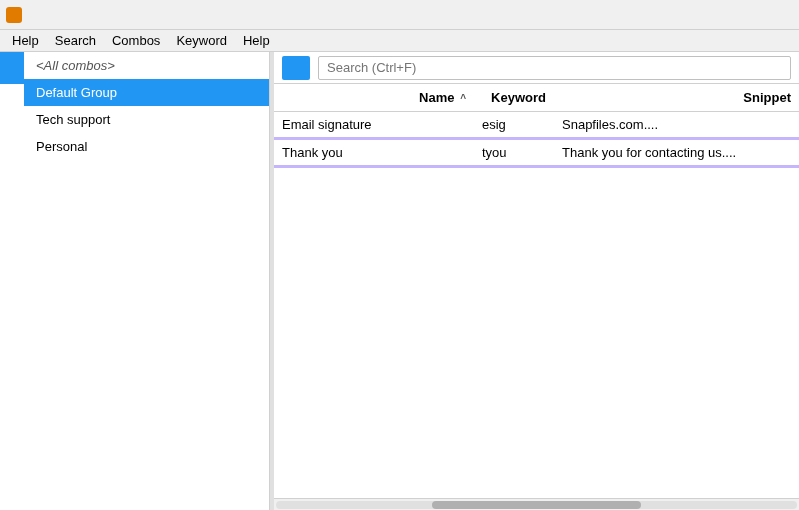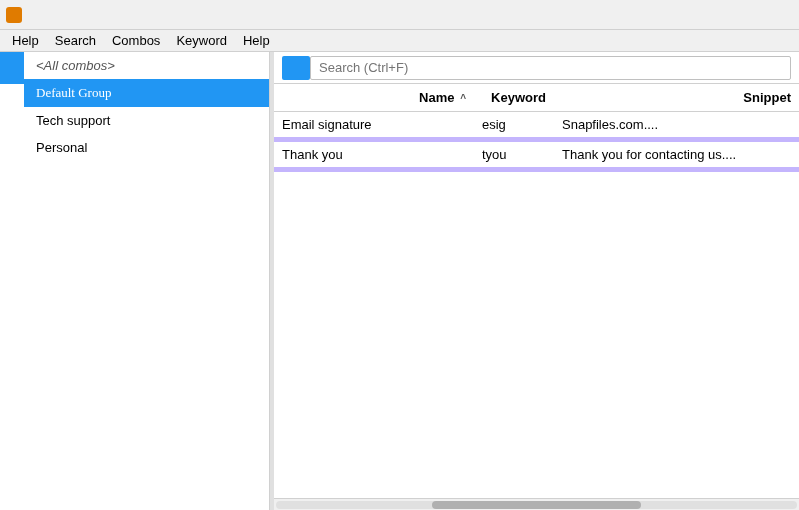--- a/index.html
+++ b/index.html
@@ -123,40 +123,39 @@
     .group-item {
       padding: 6px 12px;
       cursor: pointer;
       color: #000;
       font-size: 13px;
     }
 
     .group-item.selected {
       background: #2196f3;
       color: white;
-      font-family: Liberation Serif, serif;
     }
 
     .group-item.all-combos {
       color: #555;
       font-style: italic;
     }
 
     
     .right-panel {
       flex: 1;
       display: flex;
       flex-direction: column;
       background: #fff;
     }
 
     .combos-toolbar {
       display: flex;
       align-items: center;
-      gap: 0;
+      gap: 8px;
       padding: 0 8px;
       height: 32px;
       border-bottom: 1px solid #d0d0d0;
     }
 
     .combos-header-btn {
       background: #2196f3;
       color: white;
       font-weight: 600;
       padding: 4px 14px;
@@ -223,21 +222,21 @@
     }
 
     tbody tr {
       cursor: pointer;
     }
 
     tbody td {
       padding: 5px 8px;
       font-size: 13px;
       color: #000;
-      border-bottom: 5px solid #c4b5fd;
+      border-bottom: 3px solid #c4b5fd;
     }
 
     
     .combos-table::-webkit-scrollbar {
       height: 10px;
       width: 10px;
     }
 
     .combos-table::-webkit-scrollbar-track {
       background: #f0f0f0;

